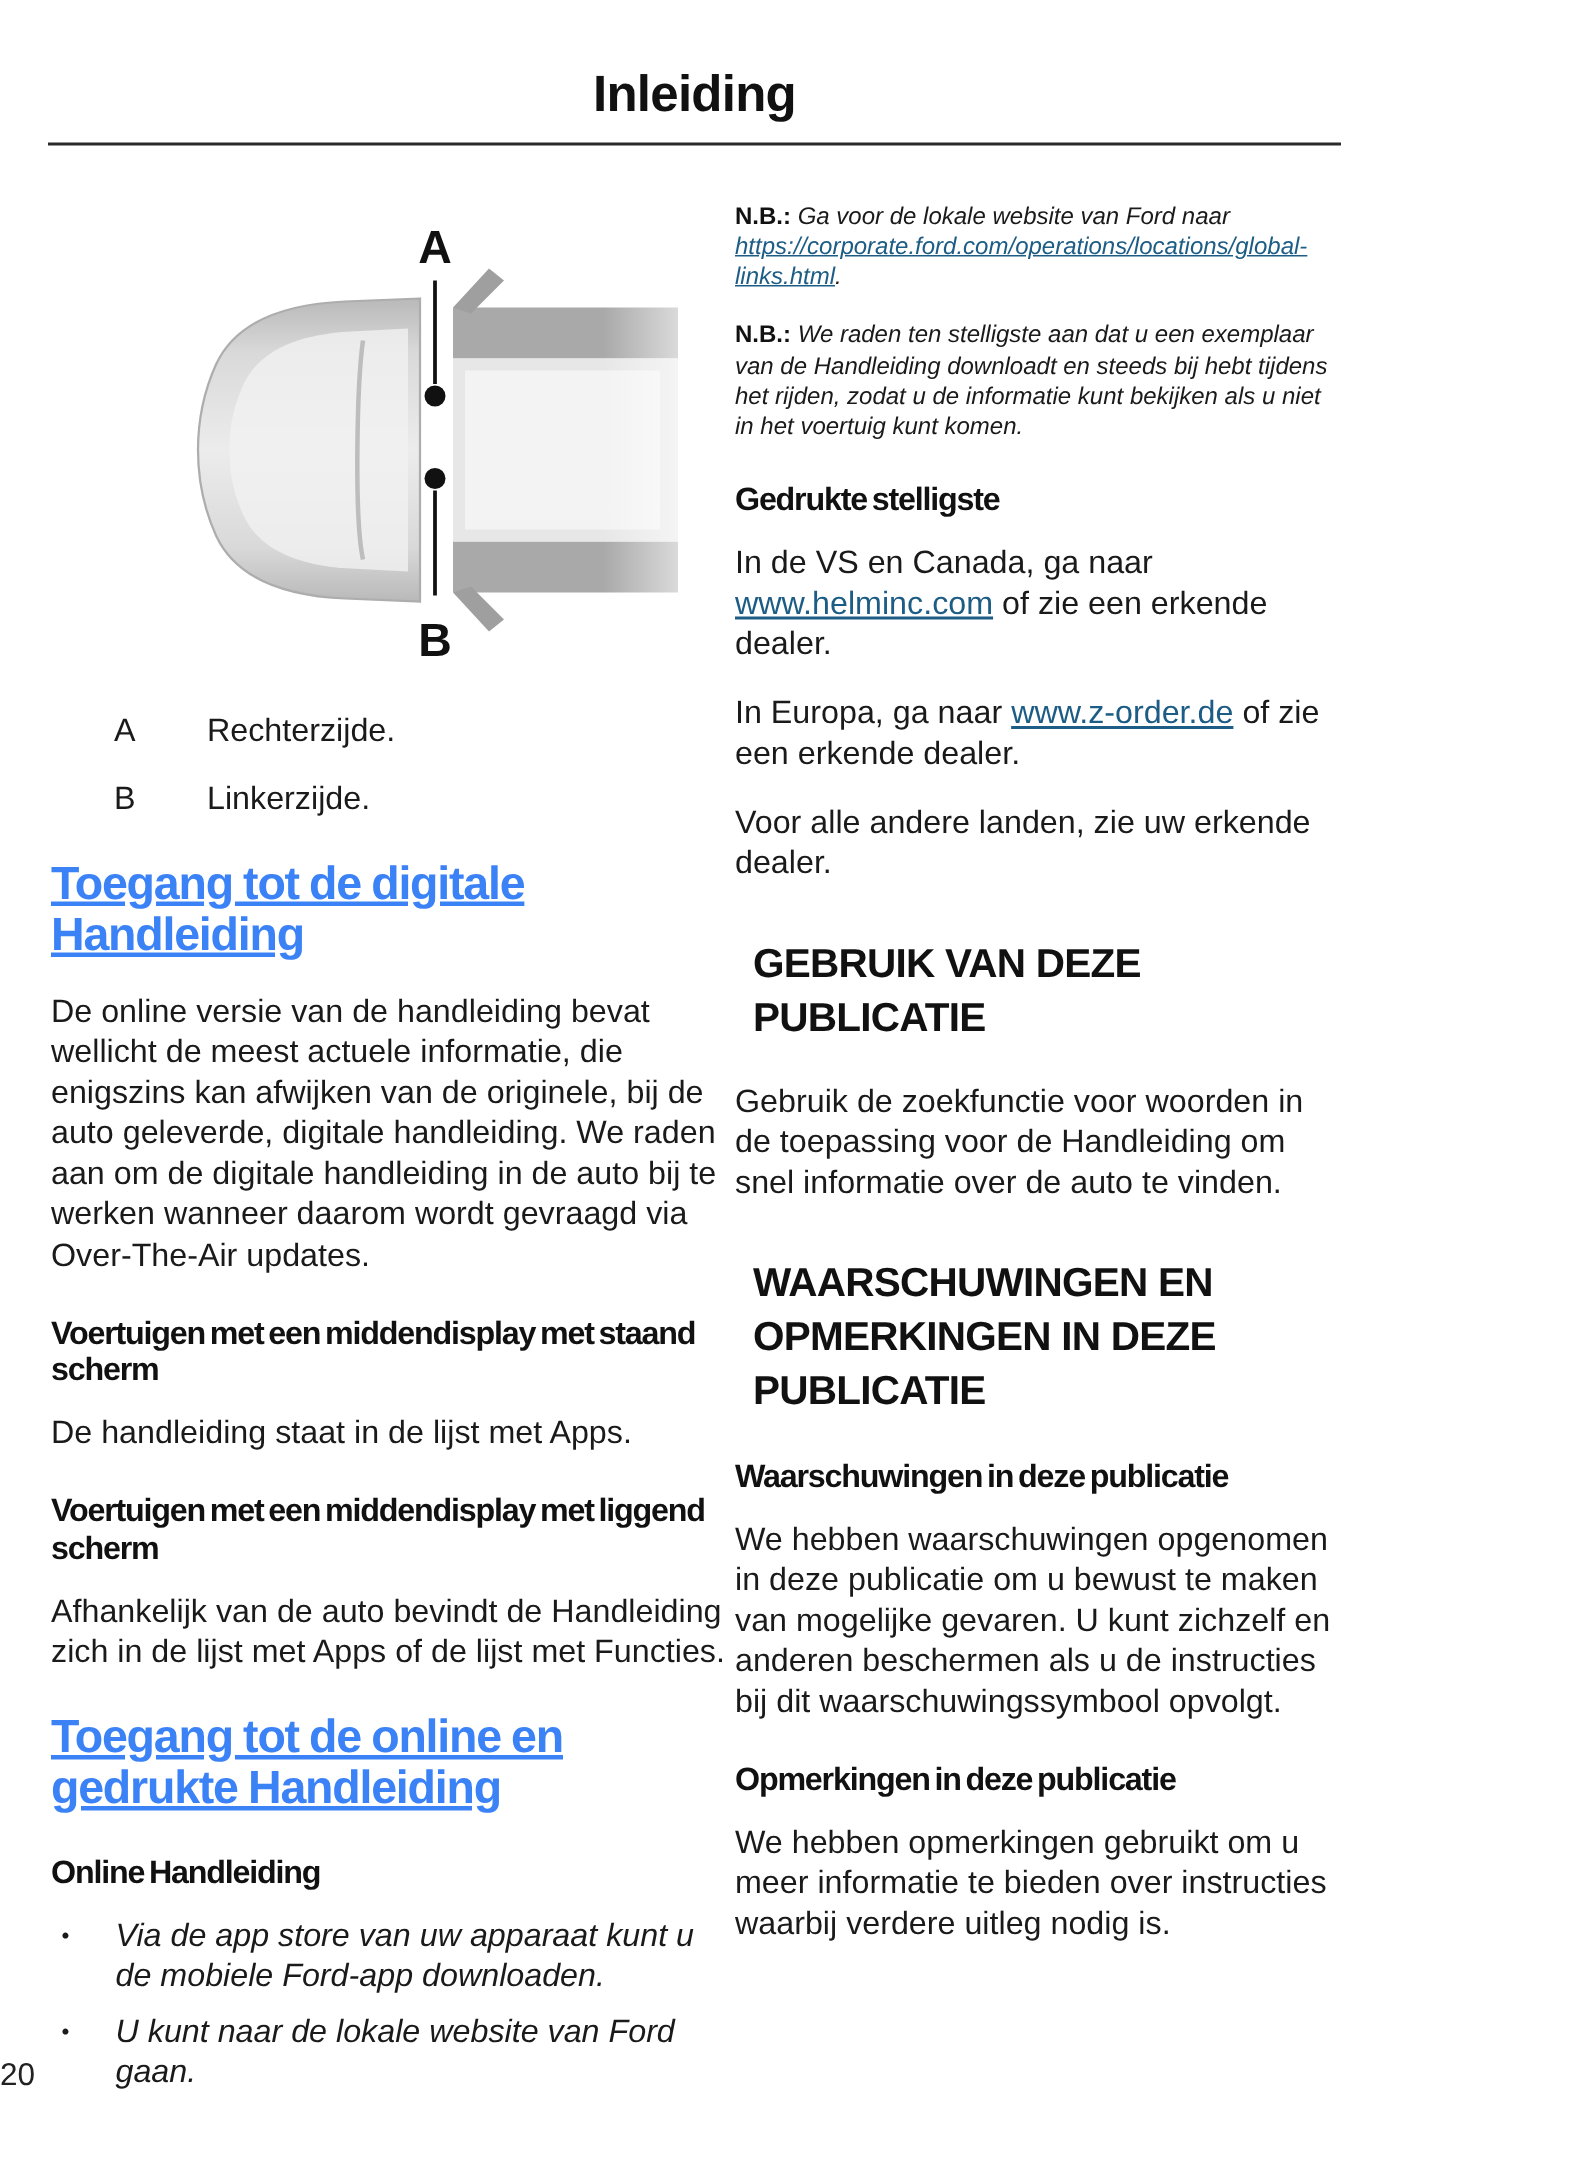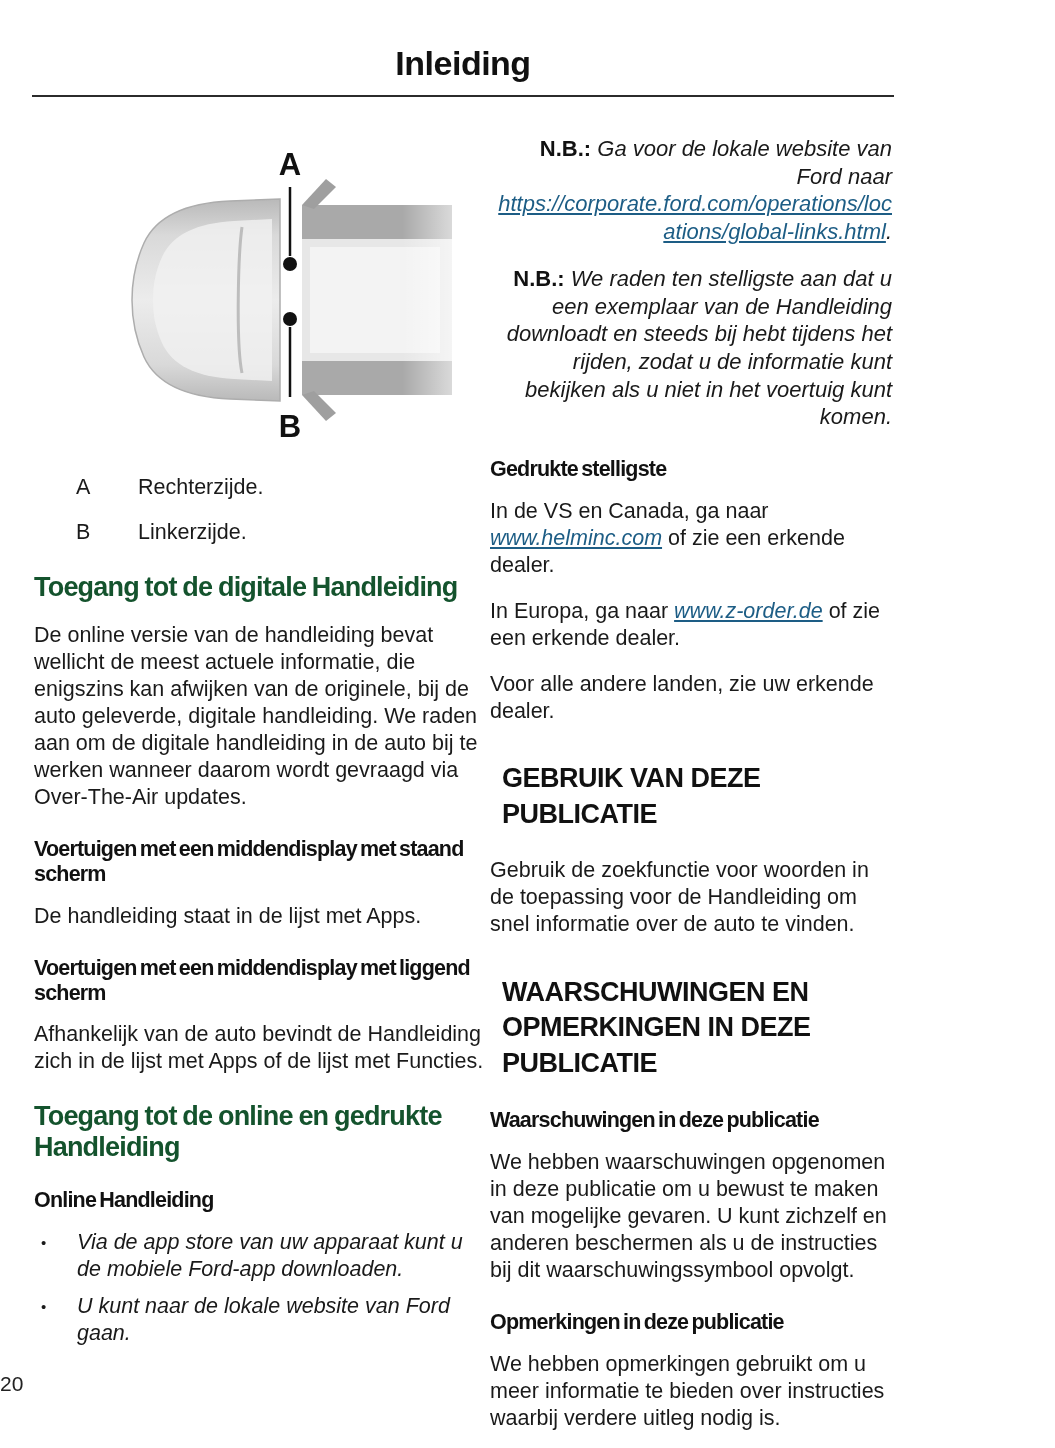--- a/index.html
+++ b/index.html
@@ -29,49 +29,49 @@
   .col{width:456px;}
   
   .figure{position:relative;width:456px;height:332px;margin:0 0 8px 0;}
   .figure svg{display:block;}
   
   .legend{margin:4px 0 10px 0;}
   .legend-row{display:flex;font-size:21.5px;line-height:1.2;margin-bottom:19px;}
   .legend-key{width:62px;padding-left:42px;flex:none;}
   
   .h-section{
-    font-size:27px;font-weight:bold;line-height:1.12;
-    letter-spacing:-0.8px;word-spacing:-1px;color:#14532d;
+    font-size:31px;font-weight:bold;line-height:1.12;
+    letter-spacing:-0.8px;word-spacing:-1px;color:#3b82f6;
     margin:26px 0 20px 0;
+    text-decoration:underline;
   }
   .h-sub{
     font-size:21.5px;font-weight:bold;line-height:1.15;
     letter-spacing:-0.8px;word-spacing:-2px;color:#111;
     margin:26px 0 16px 0;
   }
   .h-caps{
     font-size:27px;font-weight:bold;line-height:1.33;
     letter-spacing:-0.5px;color:#111;
     margin:36px 0 24px 12px;
   }
   p.body{
     font-size:21.5px;line-height:1.26;margin:0 0 19px 0;
   }
   .note{
-    font-size:22px;line-height:1.26;margin:0 0 19px 0;
+    font-size:16px;line-height:1.26;margin:0 0 19px 0;
     font-style:italic;
-    text-align:right;
   }
   .note .nb{font-style:normal;font-weight:bold;color:#111;}
   a.doc-link{
     color:#1d5d85;text-decoration:underline;
     overflow-wrap:break-word;word-break:break-word;
     cursor:pointer;
   }
-  .italic-link{font-style:italic;}
+  .italic-link{}
   
   .bullet-list{margin:0 0 10px 0;}
   .bullet-row{display:flex;font-size:21.5px;line-height:1.26;margin-bottom:10px;}
   .bullet-glyph{flex:none;width:36px;padding-left:7px;font-size:15px;line-height:27px;}
   .bullet-text{flex:1;font-style:italic;}
   
   .page-number{
     position:absolute;bottom:52px;left:0;width:100%;
     text-align:left;font-size:21px;color:#222;
   }

